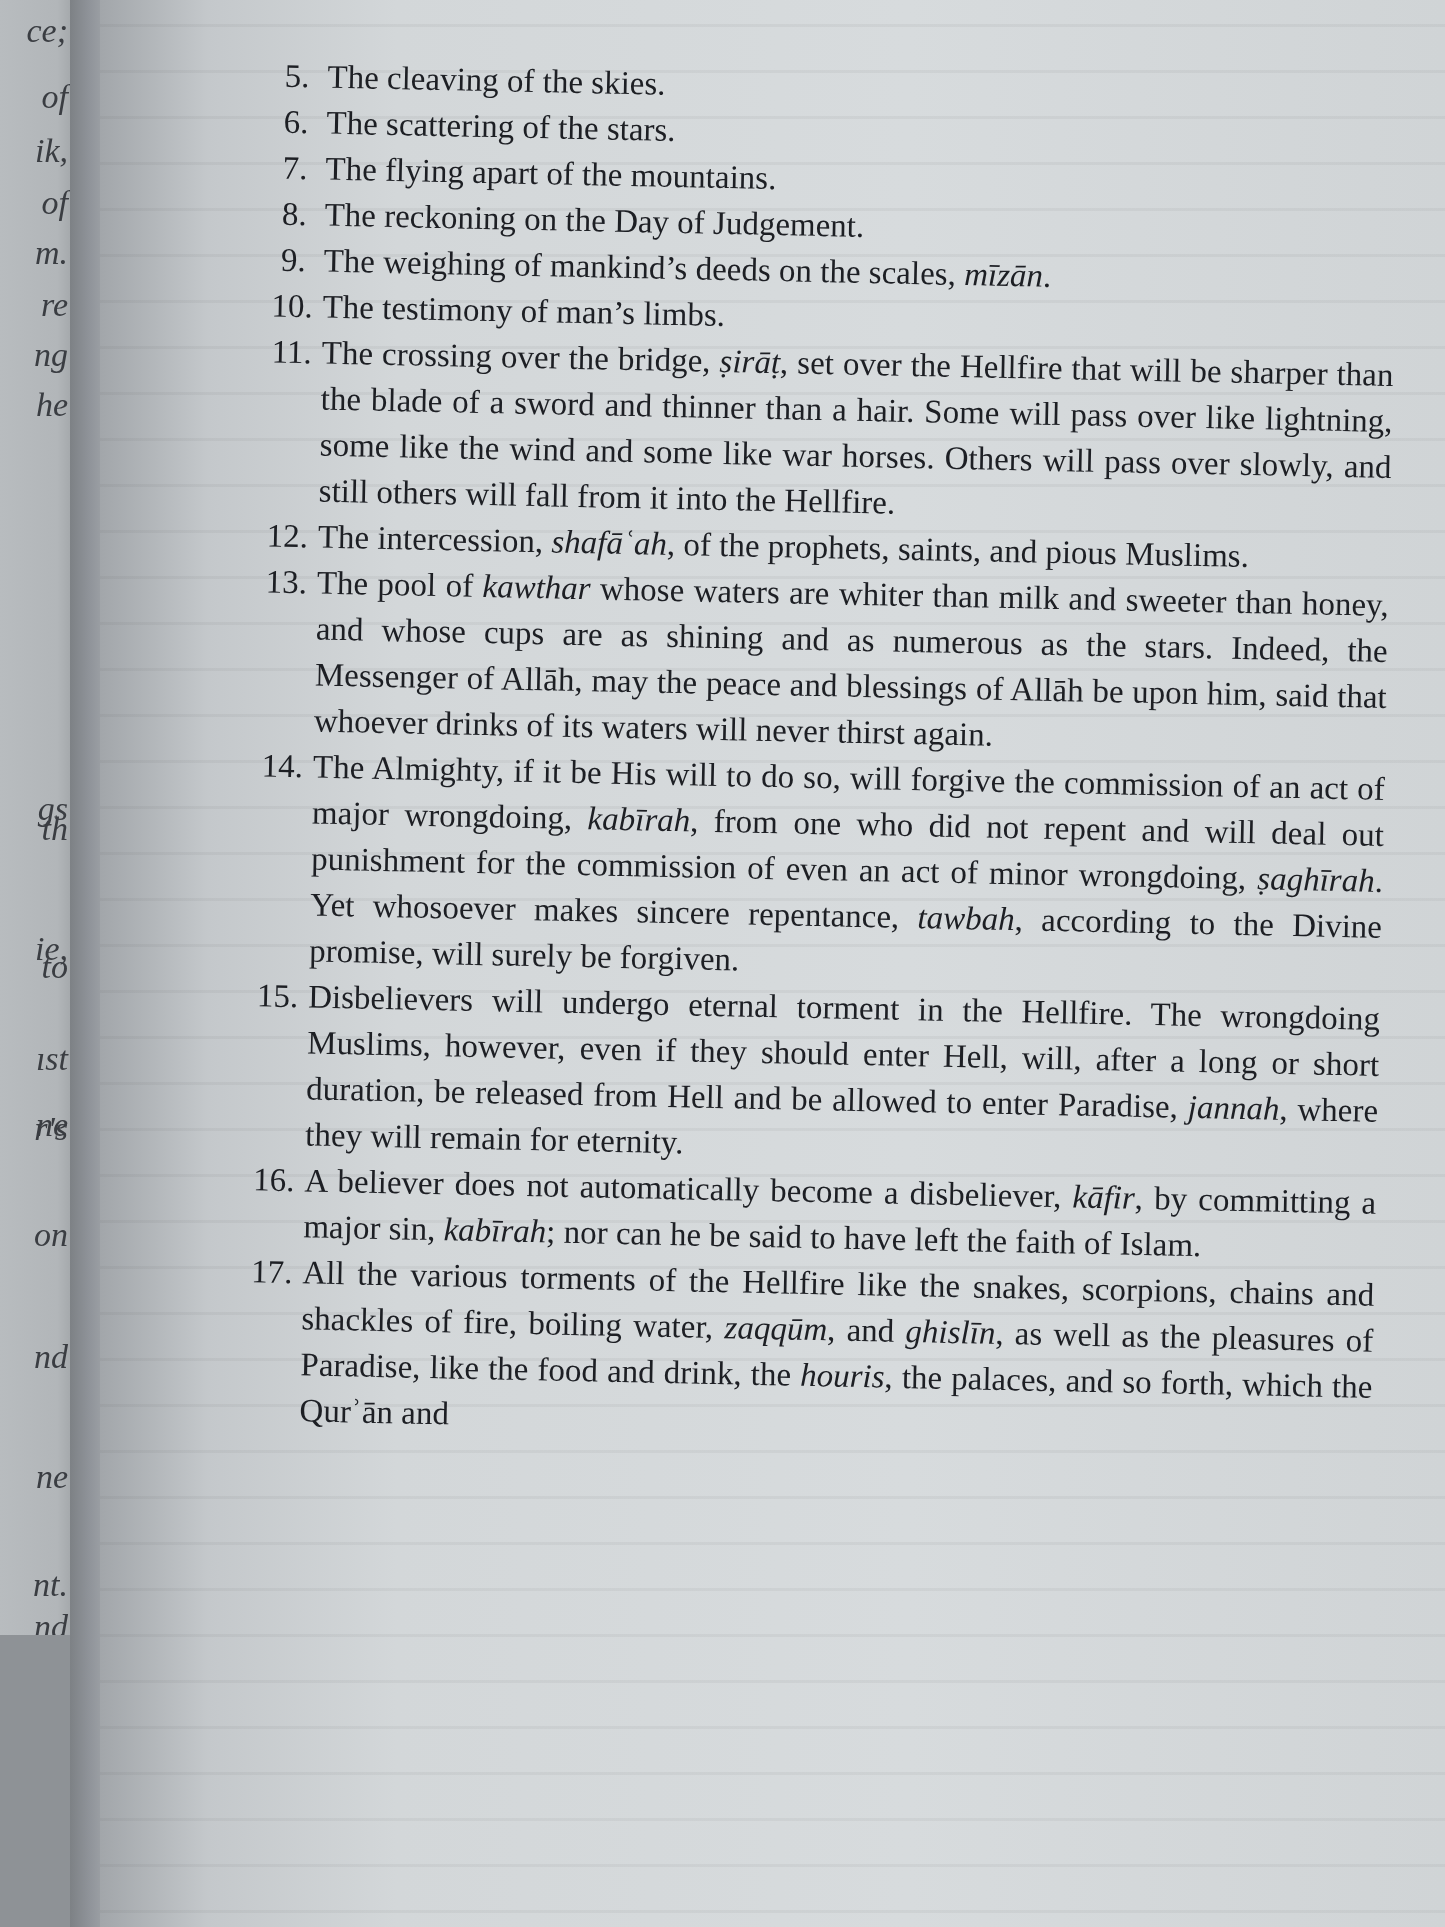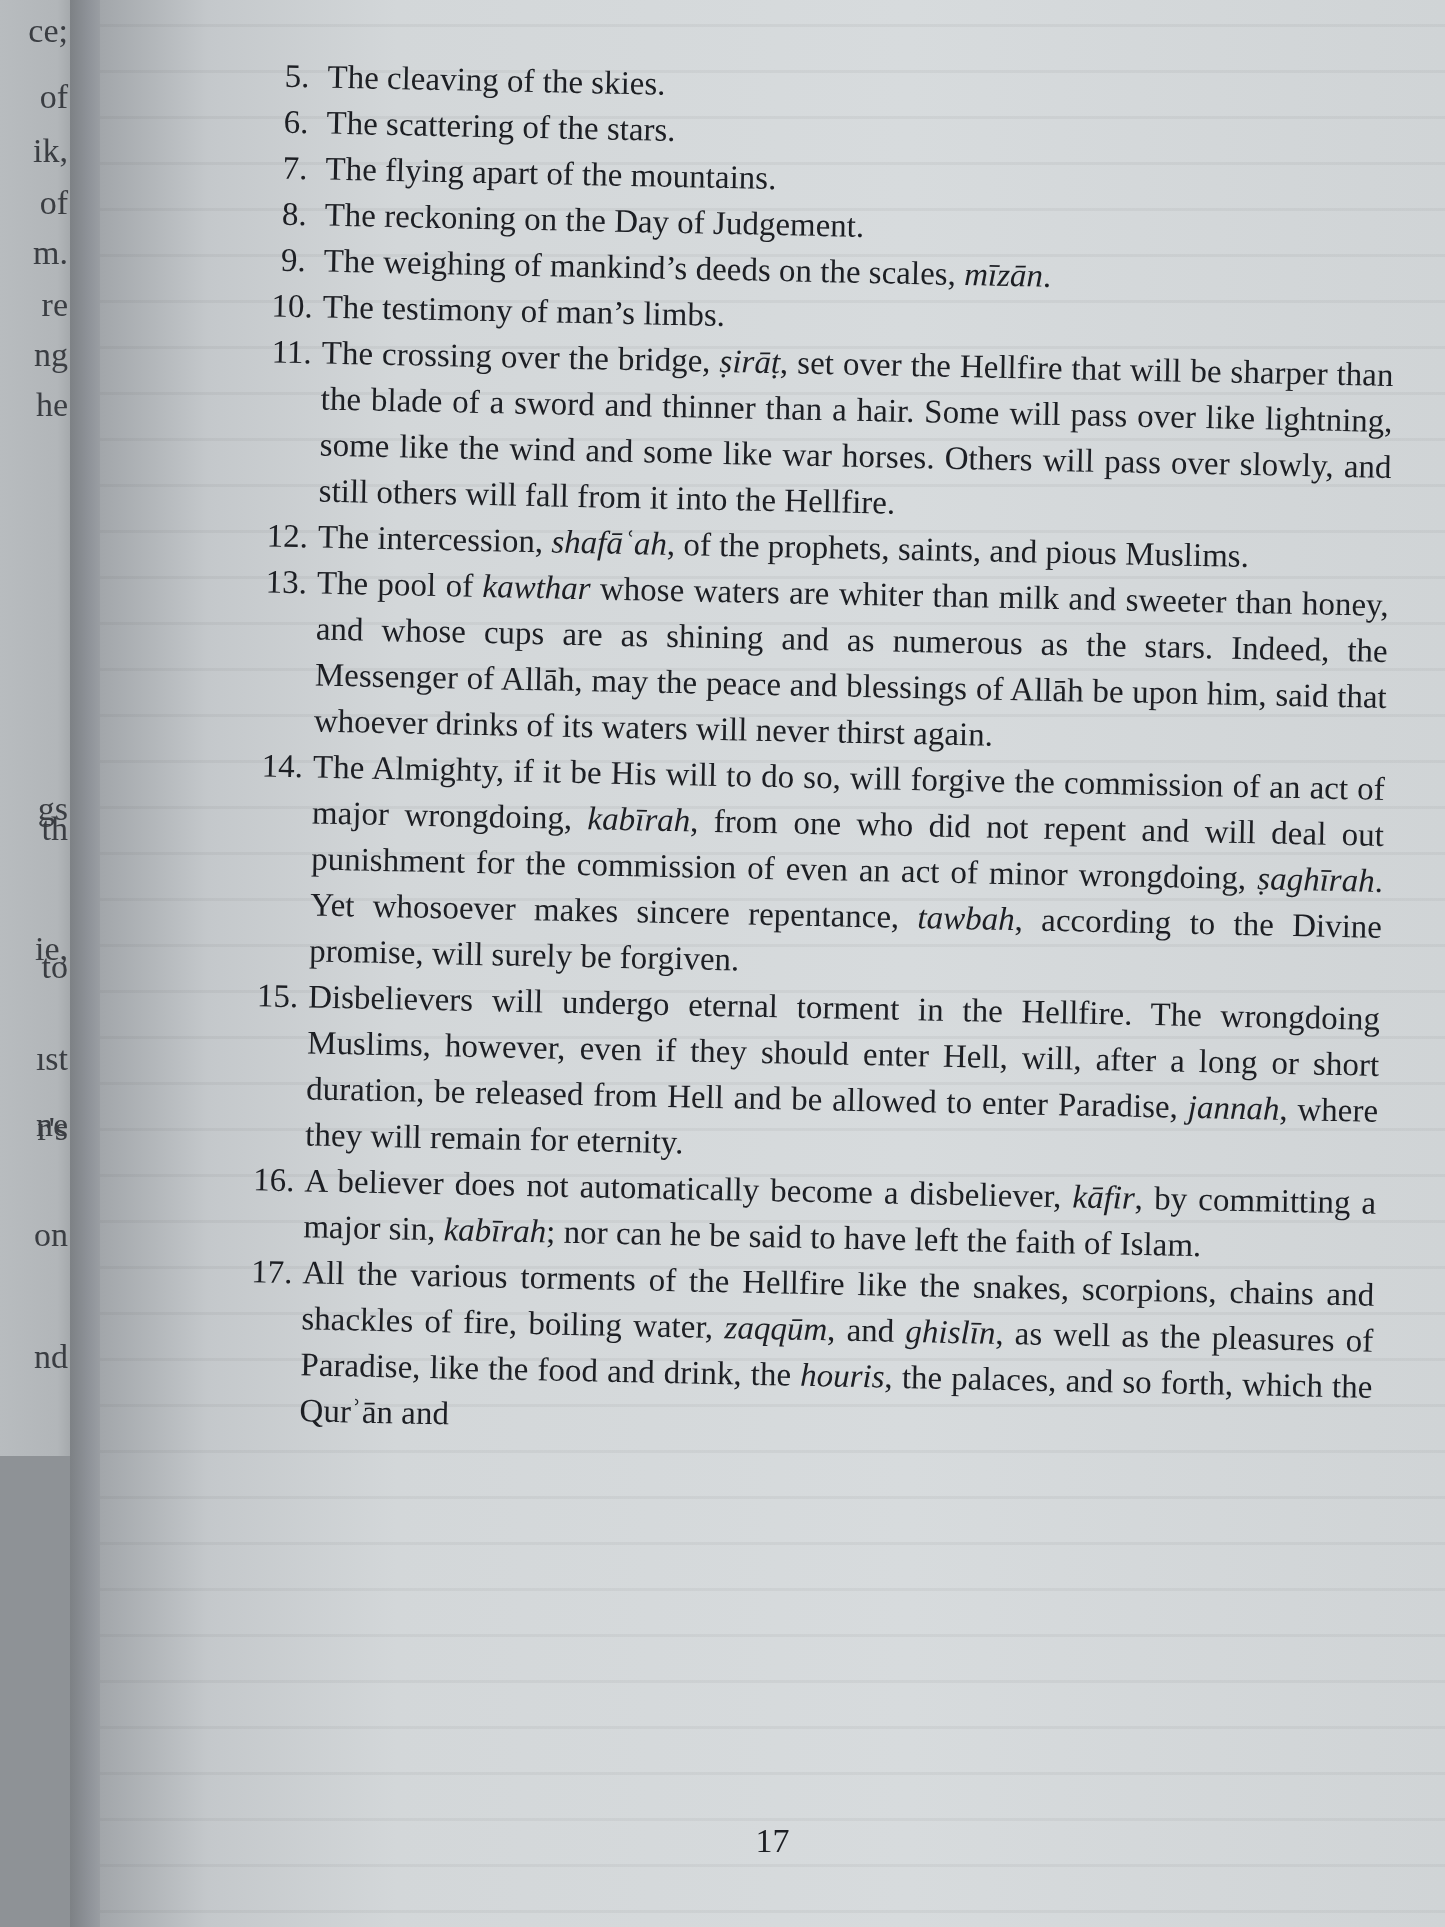--- a/index.html
+++ b/index.html
@@ -2,23 +2,24 @@
 <html><head>
 <meta charset="utf-8">
 <style>
   html, body { margin:0; padding:0; }
   body {
     width:1445px; height:1927px; overflow:hidden; position:relative;
     background:#8e9296;
     font-family:"Liberation Serif","DejaVu Serif",serif;
   }
   .left-page {
-    position:absolute; left:0; top:0; width:82px; height:1456px;
+    position:absolute; left:0; top:0; width:82px; height:1635px;
     background:linear-gradient(90deg,#b8bcbf 0%,#b2b6b9 70%,#9a9ea1 100%);
     overflow:hidden;
+    font-style:italic;
   }
   .left-frag {
     position:absolute; right:14px; font-size:34px; color:#3a3d42;
     white-space:nowrap; text-align:right; line-height:1;
   }
   .gutter {
     position:absolute; left:70px; top:0; width:40px; height:1927px;
     background:linear-gradient(90deg,#7d8185 0%,#90949a 50%,#a3a7ab 100%);
   }
   .right-page {
@@ -92,14 +93,13 @@
         <li><span class="num">10.</span><span>The testimony of man’s limbs.</span></li>
         <li><span class="num">11.</span><span>The crossing over the bridge, </span><em>ṣirāṭ</em><span>, set over the Hellfire that will be sharper than the blade of a sword and thinner than a hair. Some will pass over like lightning, some like the wind and some like war horses. Others will pass over slowly, and still others will fall from it into the Hellfire.</span></li>
         <li><span class="num">12.</span><span>The intercession, </span><em>shafāʿah</em><span>, of the prophets, saints, and pious Muslims.</span></li>
         <li><span class="num">13.</span><span>The pool of </span><em>kawthar</em><span> whose waters are whiter than milk and sweeter than honey, and whose cups are as shining and as numerous as the stars. Indeed, the Messenger of Allāh, may the peace and blessings of Allāh be upon him, said that whoever drinks of its waters will never thirst again.</span></li>
         <li><span class="num">14.</span><span>The Almighty, if it be His will to do so, will forgive the commission of an act of major wrongdoing, </span><em>kabīrah</em><span>, from one who did not repent and will deal out punishment for the commission of even an act of minor wrongdoing, </span><em>ṣaghīrah</em><span>. Yet whosoever makes sincere repentance, </span><em>tawbah</em><span>, according to the Divine promise, will surely be forgiven.</span></li>
         <li><span class="num">15.</span><span>Disbelievers will undergo eternal torment in the Hellfire. The wrongdoing Muslims, however, even if they should enter Hell, will, after a long or short duration, be released from Hell and be allowed to enter Paradise, </span><em>jannah</em><span>, where they will remain for eternity.</span></li>
         <li><span class="num">16.</span><span>A believer does not automatically become a disbeliever, </span><em>kāfir</em><span>, by committing a major sin, </span><em>kabīrah</em><span>; nor can he be said to have left the faith of Islam.</span></li>
         <li><span class="num">17.</span><span>All the various torments of the Hellfire like the snakes, scorpions, chains and shackles of fire, boiling water, </span><em>zaqqūm</em><span>, and </span><em>ghislīn</em><span>, as well as the pleasures of Paradise, like the food and drink, the </span><em>houris</em><span>, the palaces, and so forth, which the Qurʾān and</span></li>
       </ol>
   </div>
-  <div class="page-number">17</div>
 </div>
 
 </body></html>

